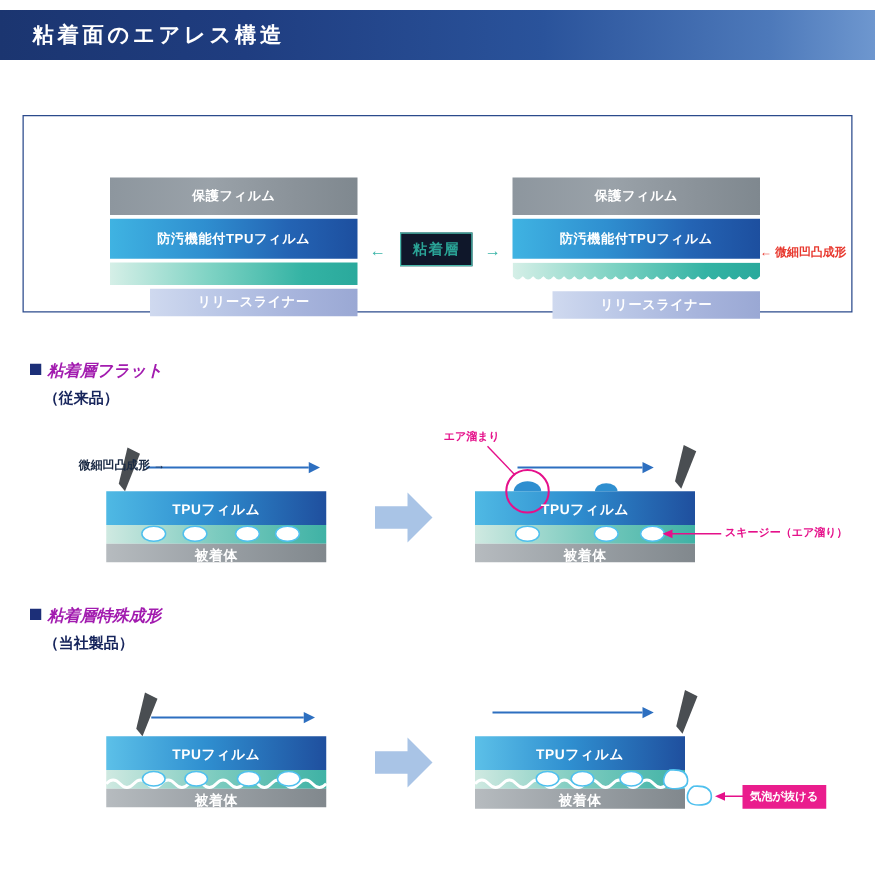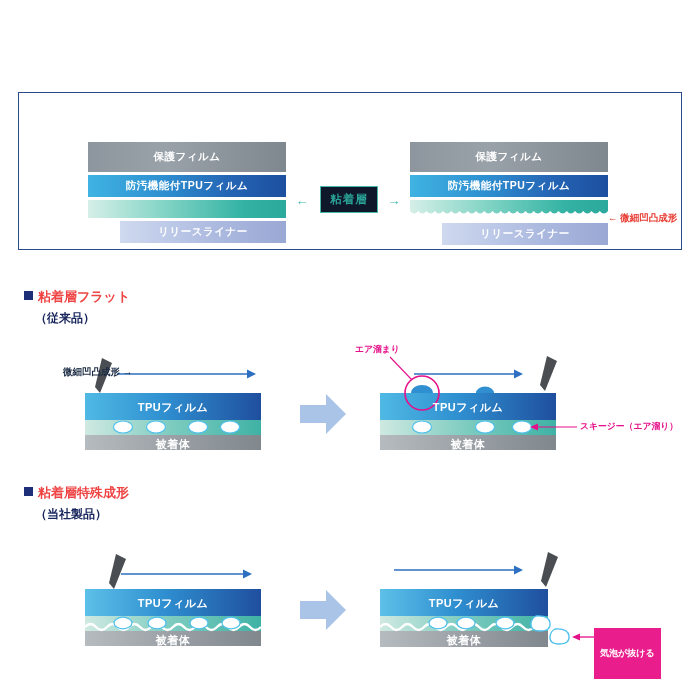--- a/index.html
+++ b/index.html
@@ -33,65 +33,68 @@
     padding:0 30px 0 14px;font-size:12.5px;font-weight:700;letter-spacing:1px;
     clip-path:polygon(0 0,100% 0,calc(100% - 17px) 100%,0 100%);
     white-space:nowrap;
   }
 
   
   .stack{position:absolute;}
   .stack .bar{position:relative;display:flex;align-items:center;justify-content:center;
     color:#ffffff;font-size:10.5px;font-weight:700;letter-spacing:.5px;white-space:nowrap;}
   .bar-protect{height:30px;background:linear-gradient(90deg,#8d969e 0%,#9aa2a9 40%,#8a9299 75%,#7f888f 100%);}
-  .bar-tpu{height:22px;background:linear-gradient(90deg,#3fb3e2 0%,#2f8fd0 38%,#2464b4 72%,#1d4f9f 100%);}
+  .bar-tpu{height:32px;background:linear-gradient(90deg,#3fb3e2 0%,#2f8fd0 38%,#2464b4 72%,#1d4f9f 100%);}
   .bar-adh{height:18px;background:linear-gradient(90deg,#d5efe7 0%,#7fd3c4 40%,#34b3a4 78%,#2aa99c 100%);}
   .bar-liner{height:22px;background:linear-gradient(90deg,#cfd9ef 0%,#b9c6e6 35%,#a7b4dc 70%,#9aa8d4 100%);margin-left:32px;}
   .gap{height:3px;}
 
   .adh-wavy{position:relative;height:20px;overflow:hidden;}
   .adh-wavy svg{position:absolute;left:0;top:0;width:100%;height:100%;}
 
   
   .adh-label-box{
     position:absolute;border:1px solid #49b9ab;background:#0f172a;
     display:flex;align-items:center;justify-content:center;
     color:#2aa396;font-size:11.5px;font-weight:700;letter-spacing:1px;white-space:nowrap;
   }
   .teal-arrow{position:absolute;color:#3bb5a8;font-size:13px;line-height:1;}
 
   .anno-red{position:absolute;color:#e8392f;font-size:9.5px;font-weight:700;white-space:nowrap;}
 
   
-  .sec-head{position:absolute;font-size:13px;font-weight:700;color:#ef4444;white-space:nowrap;}
+  .sec-head{position:absolute;font-size:13px;font-weight:700;color:#a21caf;white-space:nowrap;font-style:italic;}
   .sec-sub{position:absolute;font-size:12px;font-weight:700;color:#17255c;white-space:nowrap;text-align:right;}
   .sq{display:inline-block;width:9px;height:9px;background:#1c2f78;margin-right:5px;vertical-align:1px;}
 
   
   .diagram{position:absolute;}
   .dia-svg{position:absolute;left:0;top:0;}
   .dia-label{
     position:absolute;color:#ffffff;font-size:11px;font-weight:700;
     white-space:nowrap;letter-spacing:.5px;text-align:center;
   }
   .lab-sq{position:absolute;color:#1a2a44;font-size:9.5px;font-weight:700;white-space:nowrap;}
   .anno-mag{position:absolute;color:#e5108a;font-size:8.8px;font-weight:700;white-space:nowrap;}
   .badge-mag{
     position:absolute;background:#ea1d8d;color:#fff;font-size:9px;font-weight:700;
-    padding:19px 6px;white-space:nowrap;
+    padding:3px 6px;white-space:nowrap;
   }
 
   
   .proc-arrow{position:absolute;}
 </style>
 </head>
 <body>
 
 <div class="page">
 
+  <div class="banner">
+    <div class="banner-title">粘着面のエアレス構造</div>
+  </div>
 
   <div class="panel"></div>
 
   <div class="stack" style="left:88px;top:142px;width:198px;">
     <div class="bar bar-protect">保護フィルム</div>
     <div class="gap"></div>
     <div class="bar bar-tpu">防汚機能付TPUフィルム</div>
     <div class="gap"></div>
     <div class="bar bar-adh"></div>
     <div class="gap"></div>
@@ -123,21 +126,21 @@
                  q-4.1,5 -8.25,0 q-4.1,5 -8.25,0 q-4.1,5 -8.25,0 q-4.1,5 -8.25,0
                  q-4.1,5 -8.25,0 q-4.1,5 -8.25,0 q-4.1,5 -8.25,0 q-4.1,5 -8.25,0
                  q-4.1,5 -8.25,0 q-4.1,5 -8.25,0 q-4.1,5 -8.25,0 q-4.1,5 -8.25,0
                  q-4.1,5 -8.25,0 q-4.1,5 -8.25,0 q-4.1,5 -8.25,0 q-4.1,5 -8.25,0 Z" fill="url(#adhG)"></path>
       </svg>
     </div>
     <div class="gap"></div>
     <div class="bar bar-liner">リリースライナー</div>
   </div>
 
-  <div class="anno-red" style="left:608px;top:212px;">
+  <div class="anno-red" style="left:608px;top:196px;">
     <span>←</span>
     <span>微細凹凸成形</span>
   </div>
 
   <div class="sec-head" style="left:24px;top:288px;">
     <span class="sq"></span><span>粘着層フラット</span>
   </div>
   <div class="sec-sub" style="left:35px;top:310px;">（従来品）</div>
 
   <div class="diagram" style="left:65px;top:352px;width:215px;height:98px;">

